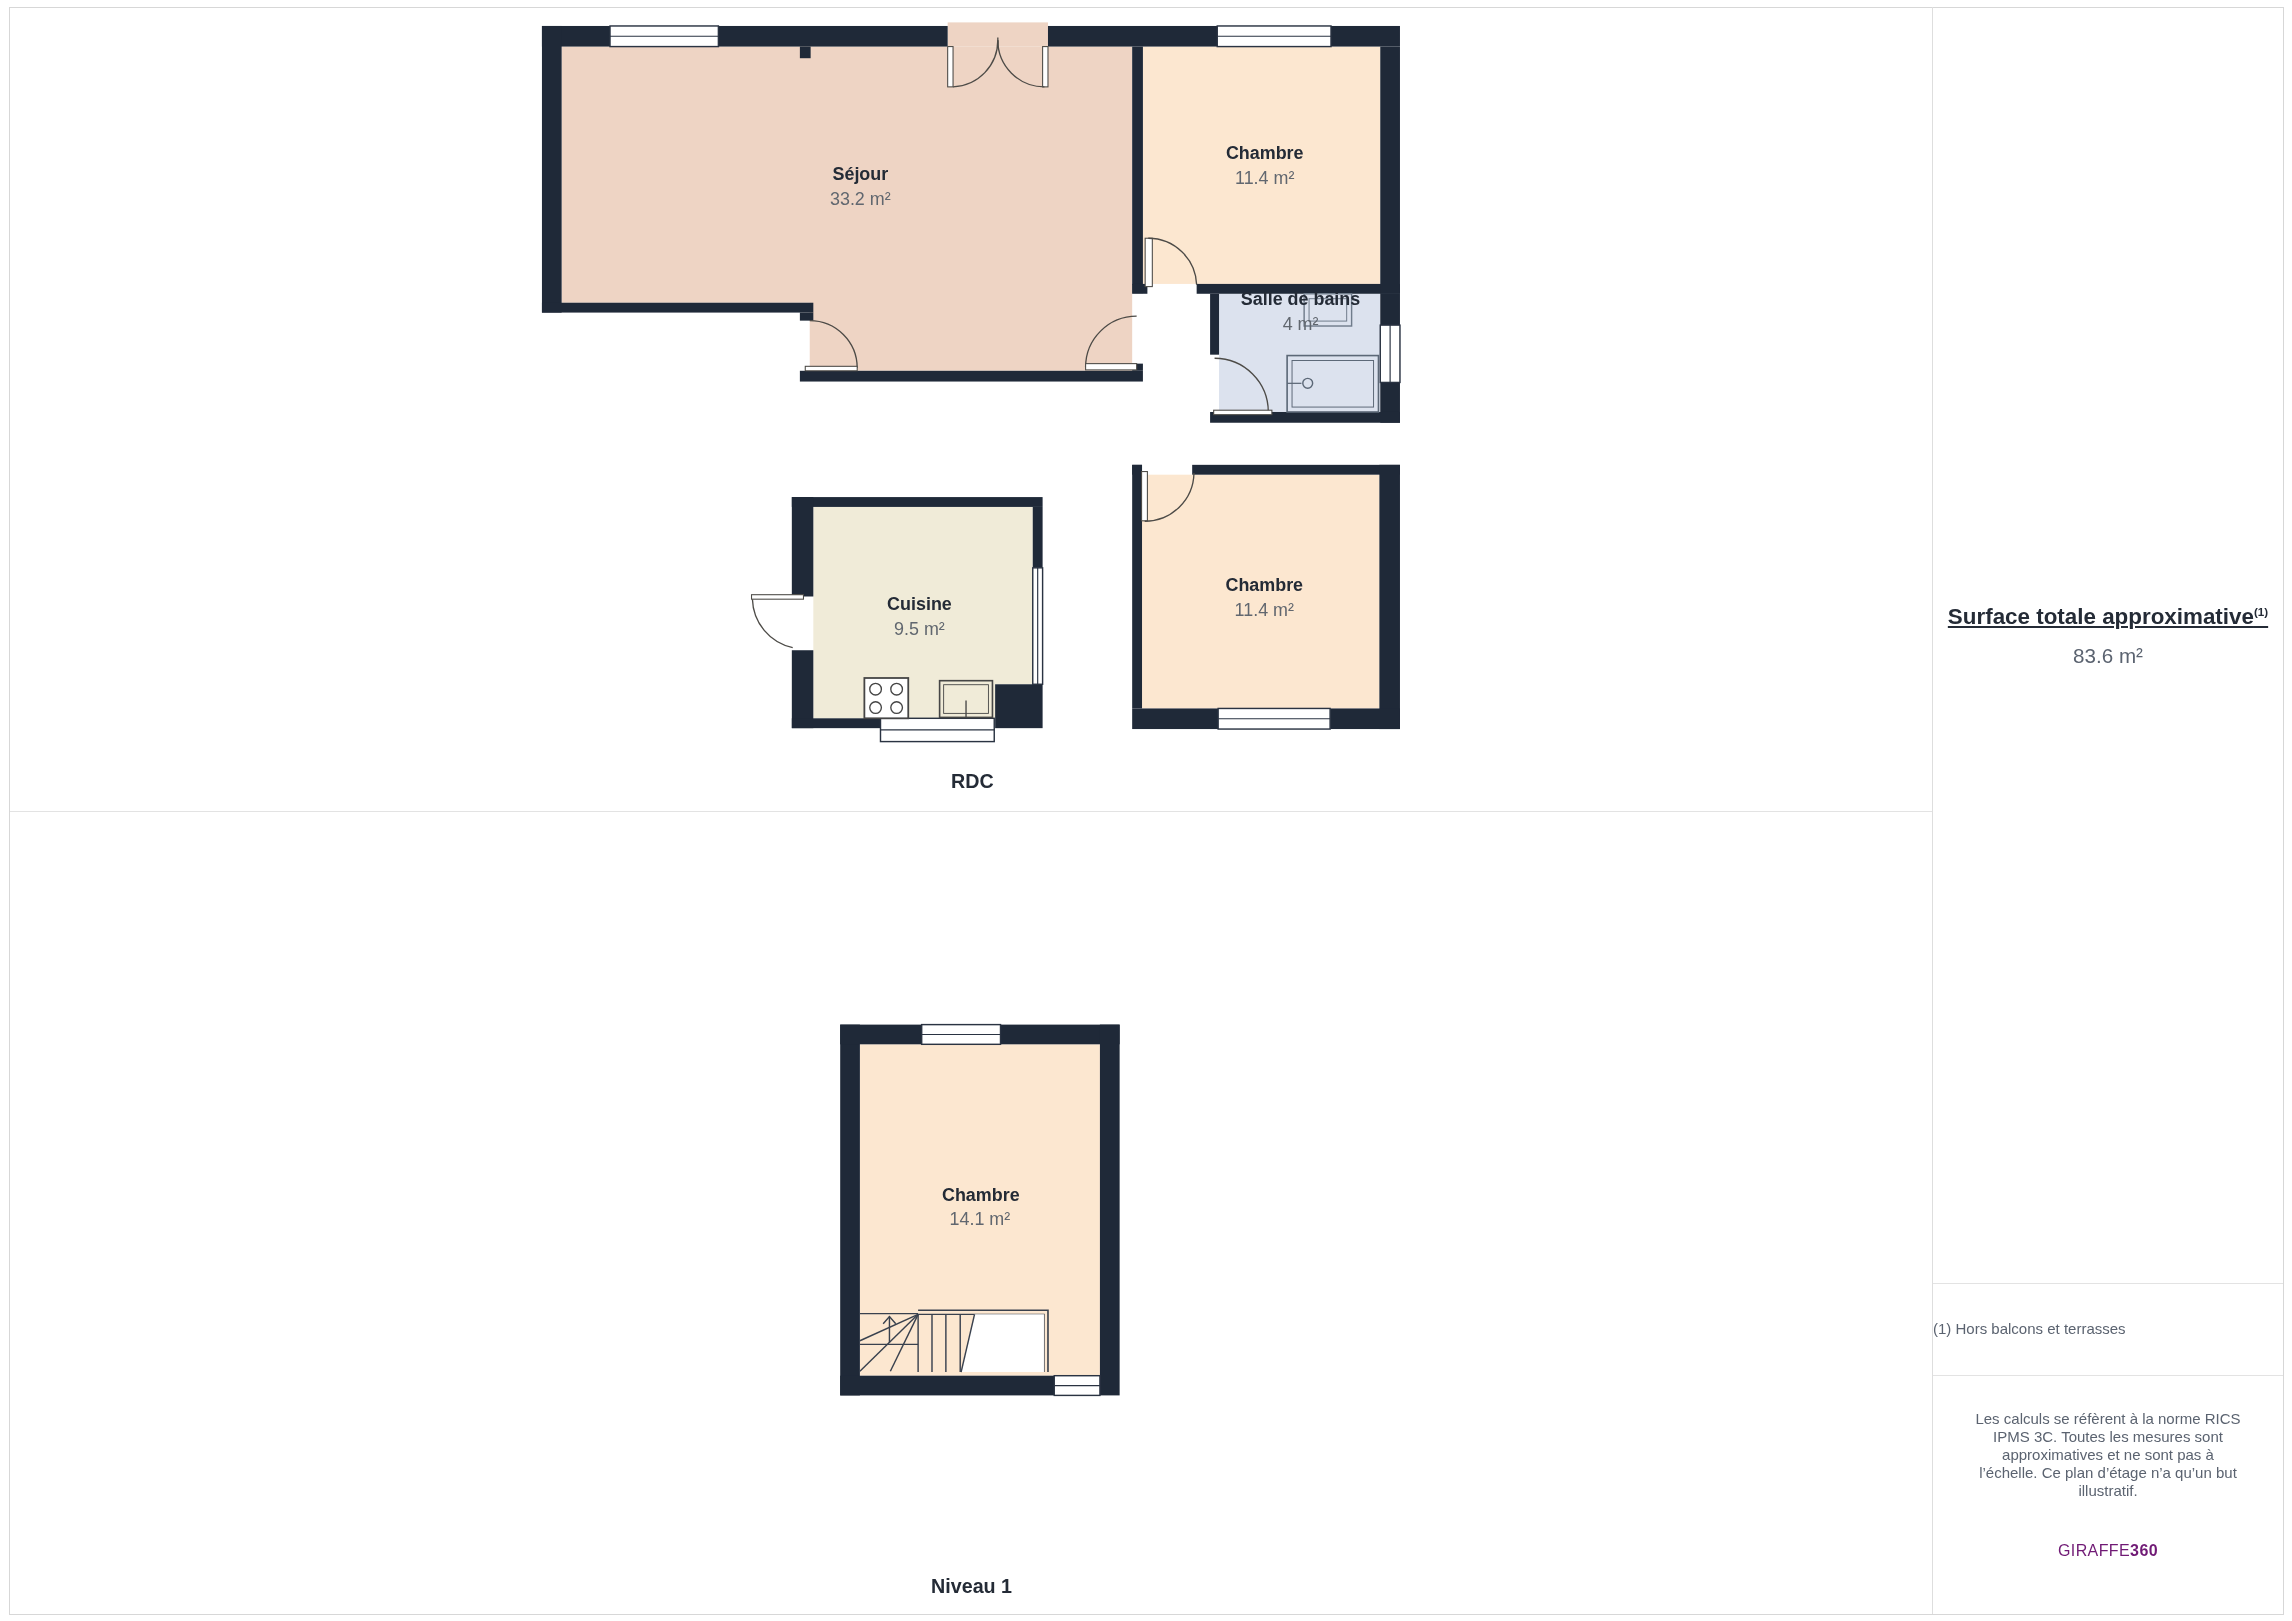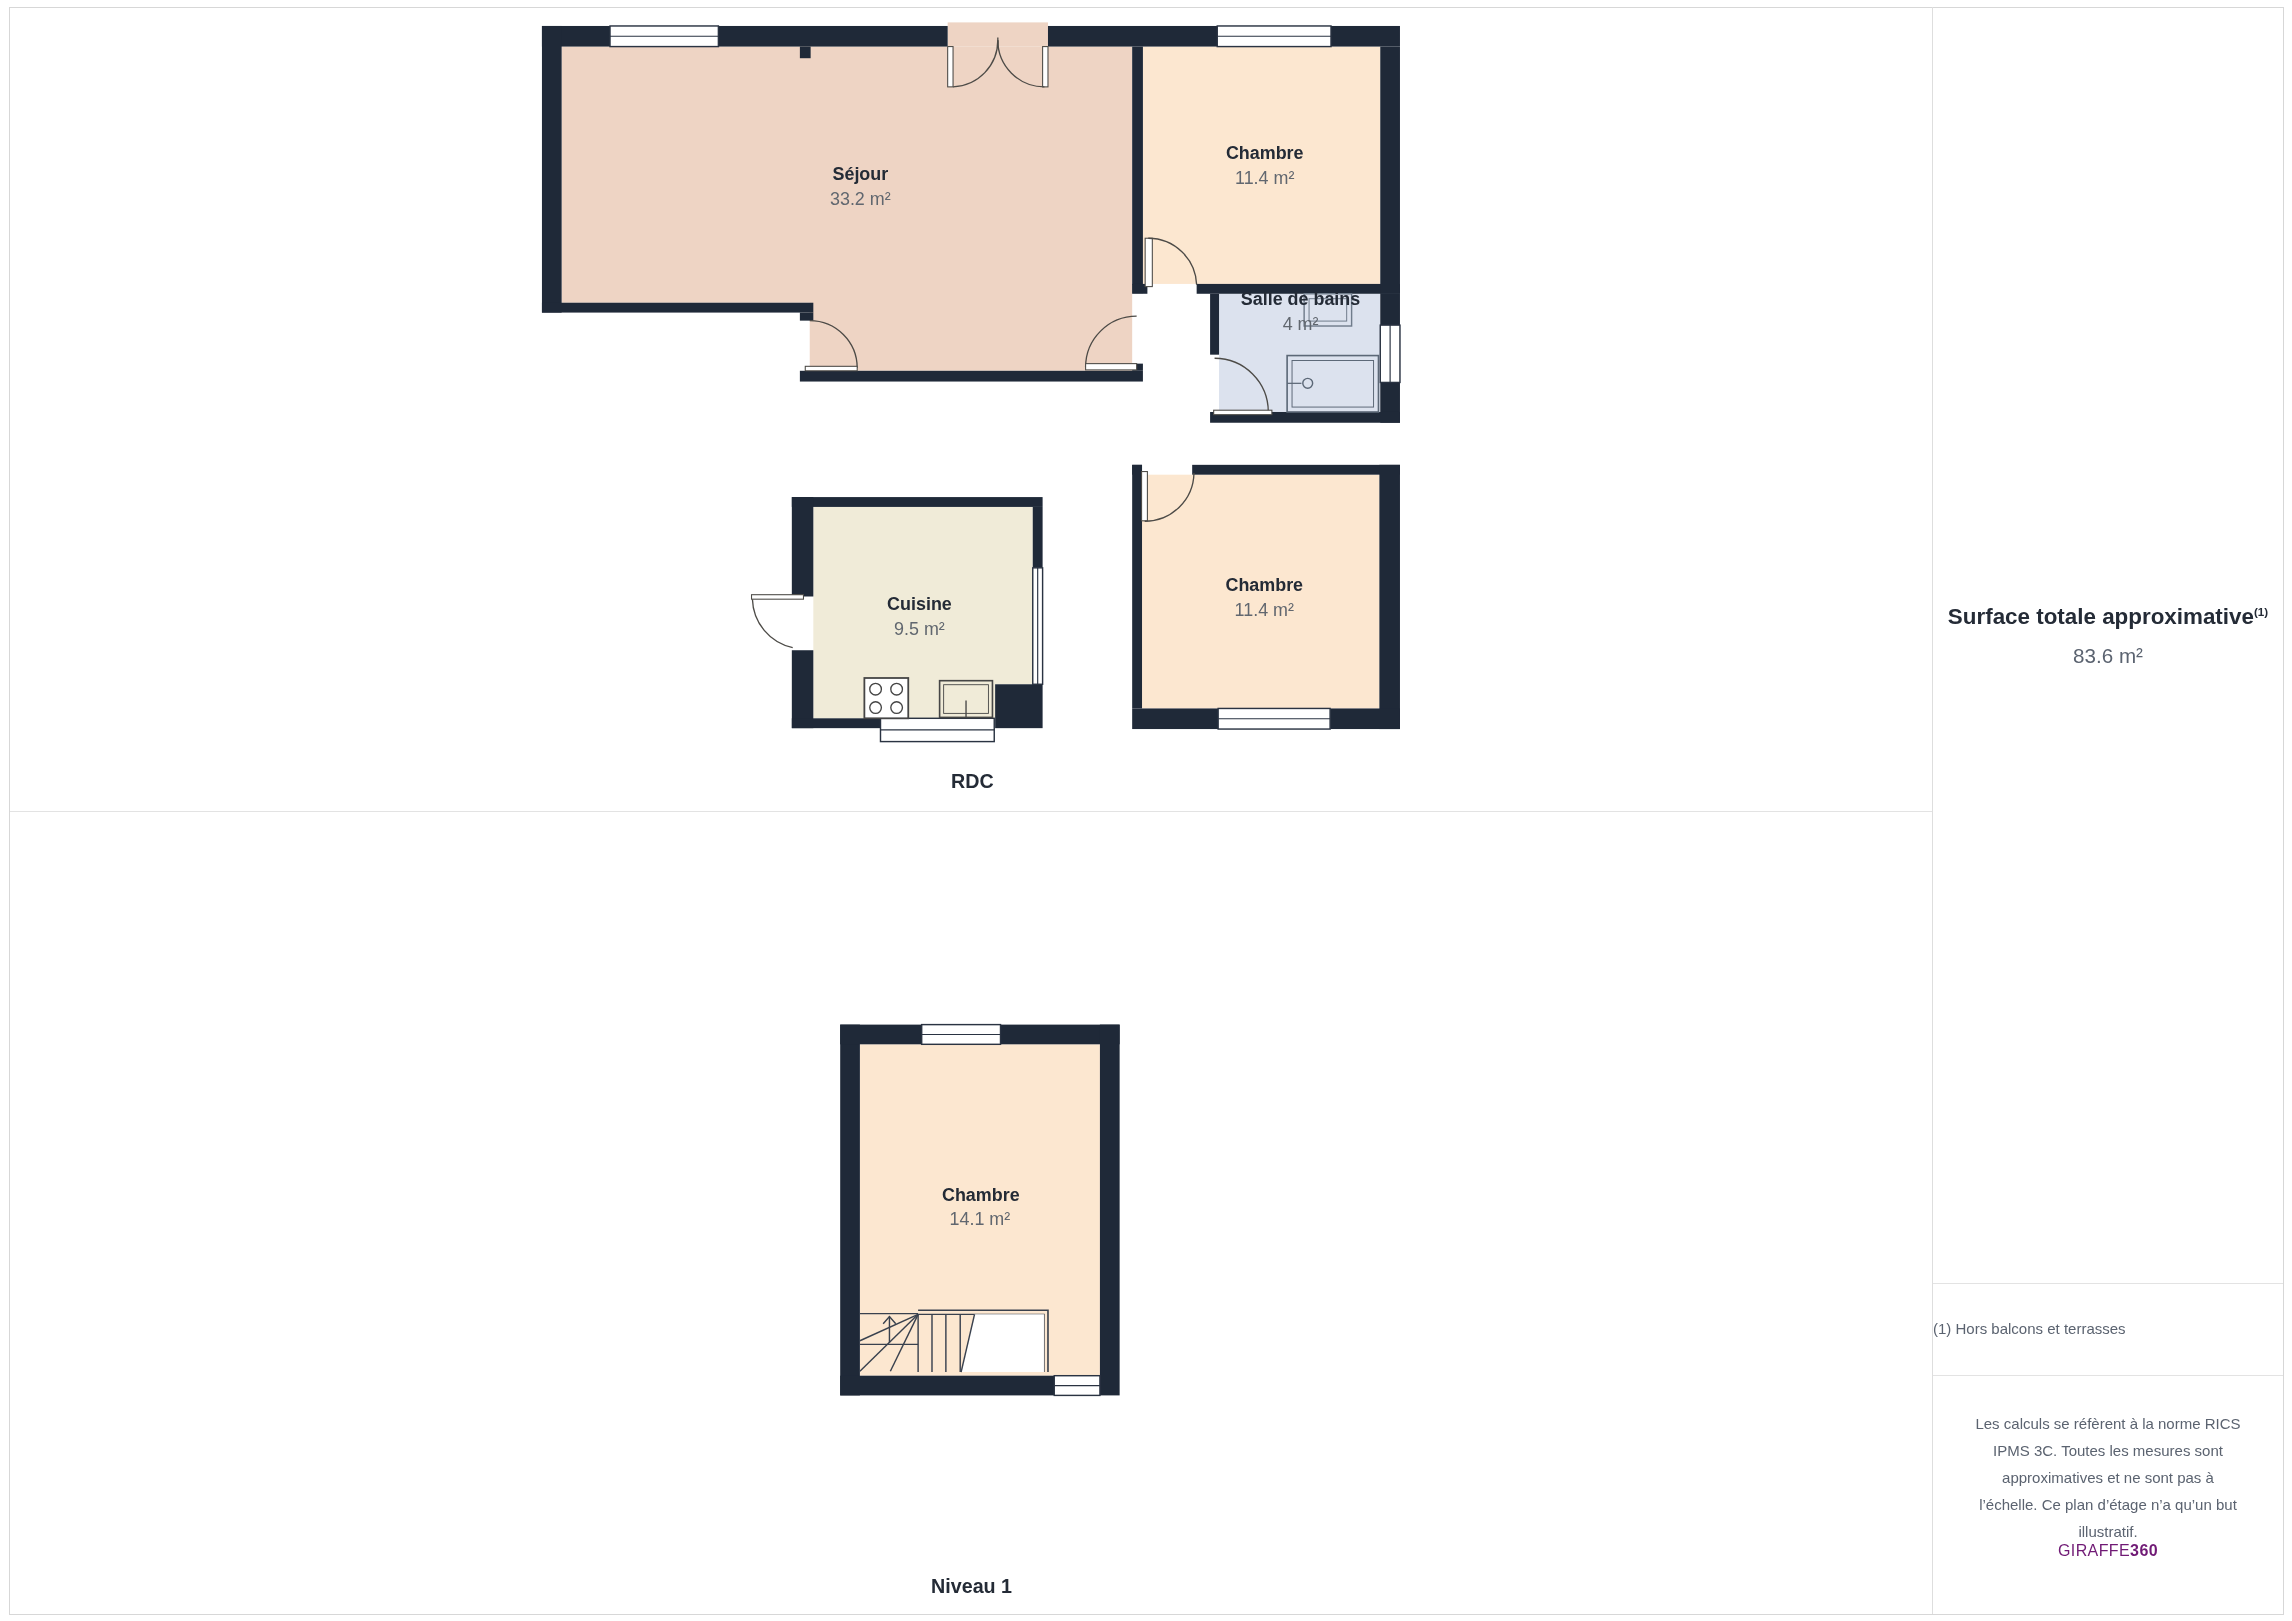--- a/index.html
+++ b/index.html
@@ -265,22 +265,22 @@
       <path d="M986,1478 L993,1470 L1000,1478" fill="none" stroke="#39414e" stroke-width="1.6"></path>
     </g>
 
 <text x="1095" y="1340.5" text-anchor="middle" class="rname">Chambre</text>
 
 <text x="1094" y="1367.5" text-anchor="middle" class="rarea">14.1 m²</text>
 
 <text x="1084.7" y="1779" text-anchor="middle" class="flabel">Niveau 1</text>
 </svg>
 
-<div class="abs" style="left:1933px;top:604px;width:350px;text-align:center;font-weight:bold;font-size:22.4px;color:#242b36;">Surface totale approximative<span style="font-size:11.6px;vertical-align:8px;">(1)</span></div>
+<div class="abs" style="left:1933px;top:604px;width:350px;text-align:center;font-weight:bold;font-size:22.4px;color:#242b36;text-decoration:underline;">Surface totale approximative<span style="font-size:11.6px;vertical-align:8px;">(1)</span></div>
 
 <div class="abs" style="left:1933px;top:644px;width:350px;text-align:center;font-size:20.6px;color:#5b6370;">83.6 m²</div>
 
 <div class="abs" style="left:1933px;top:1320px;width:350px;font-size:15px;color:#5b6370;">(1) Hors balcons et terrasses</div>
 
-<div class="abs" style="left:1947px;top:1410px;width:322px;text-align:center;font-size:15px;line-height:27px;color:#5b6370;">Les calculs se réfèrent à la norme RICS<br>IPMS 3C. Toutes les mesures sont<br>approximatives et ne sont pas à<br>l’échelle. Ce plan d’étage n’a qu’un but<br>illustratif.</div>
+<div class="abs" style="left:1947px;top:1410px;width:322px;text-align:center;font-size:15px;line-height:18px;color:#5b6370;">Les calculs se réfèrent à la norme RICS<br>IPMS 3C. Toutes les mesures sont<br>approximatives et ne sont pas à<br>l’échelle. Ce plan d’étage n’a qu’un but<br>illustratif.</div>
 
 <div class="abs" style="left:1933px;top:1542px;width:350px;text-align:center;font-size:16px;color:#701a75;letter-spacing:0.4px;">GIRAFFE<b>360</b></div>
 
 
 </body></html>

